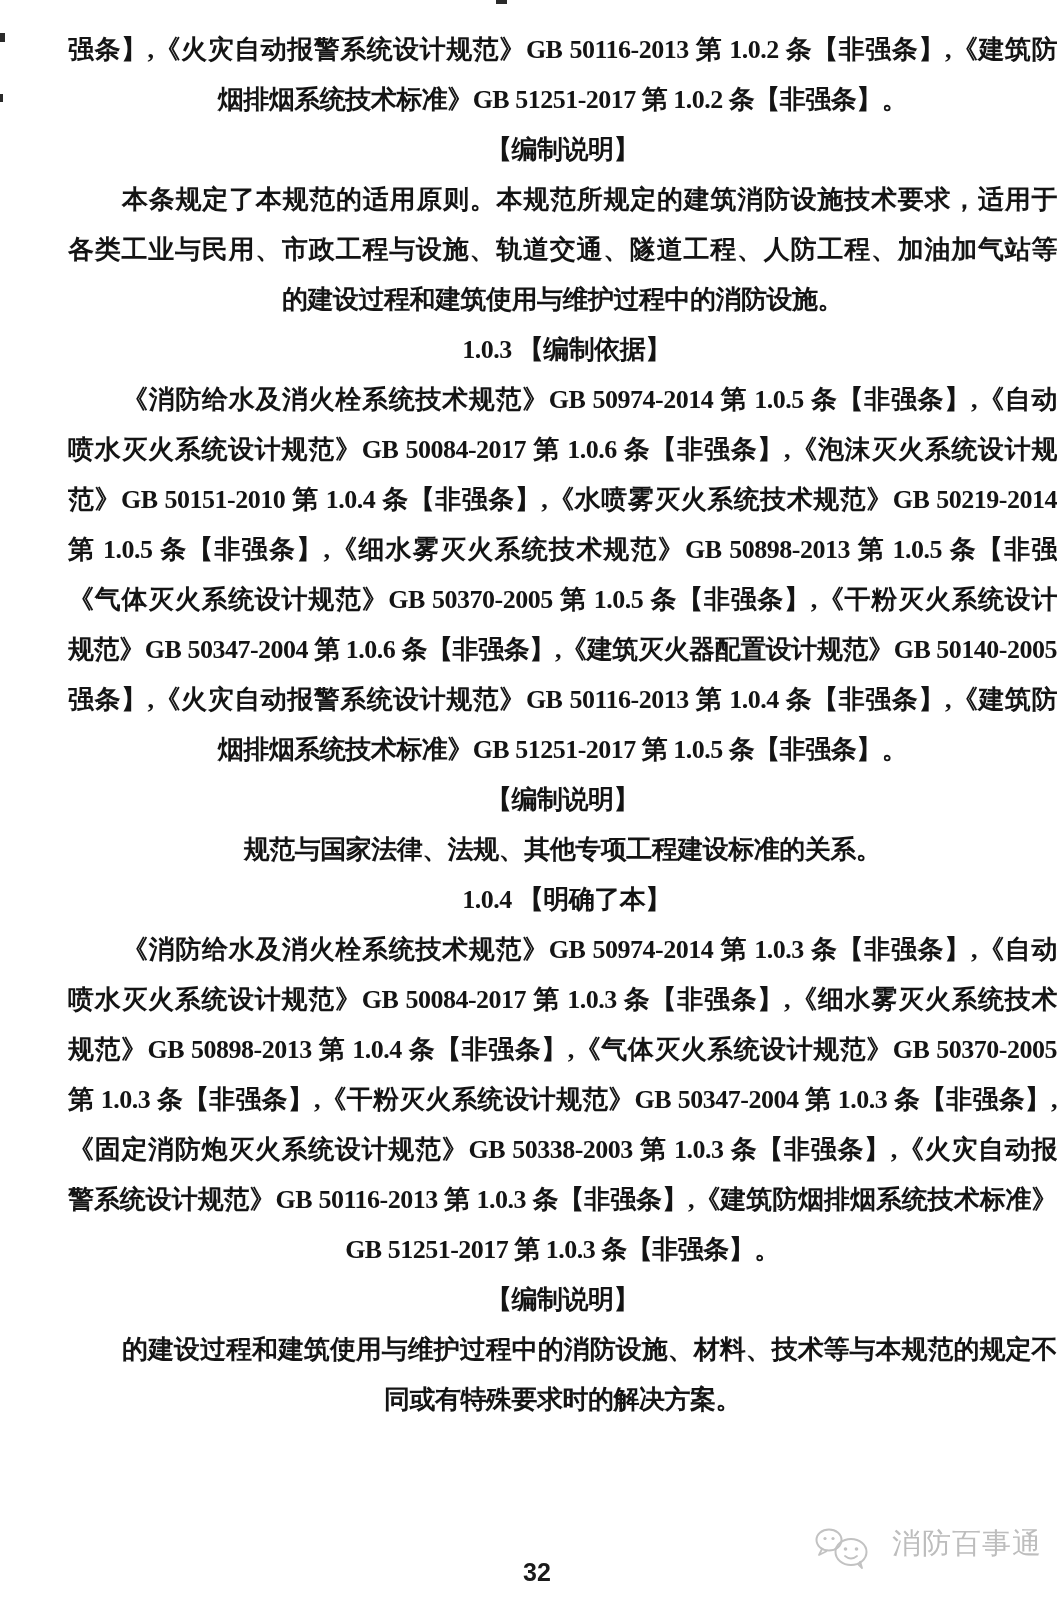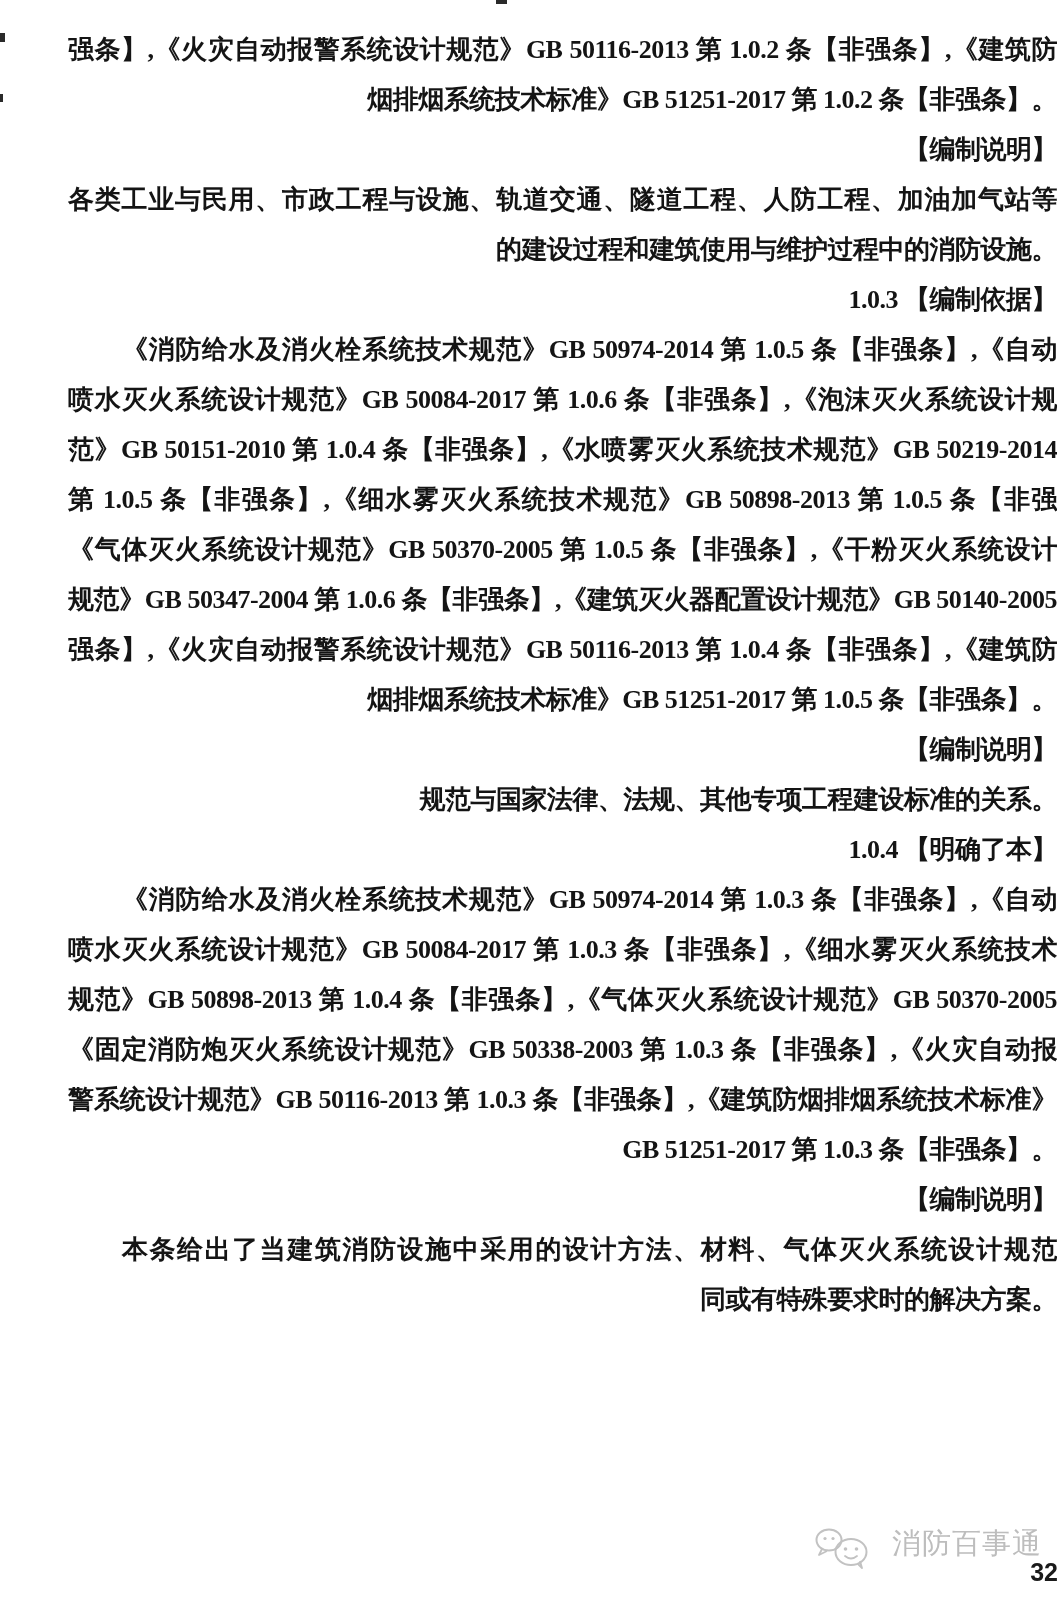--- a/index.html
+++ b/index.html
@@ -23,37 +23,37 @@
     margin-left: 37px;
   }
   .line {
     height: 50px;
     line-height: 50px;
     font-size: 26px;
     font-weight: 700;
     color: #141414;
     letter-spacing: -0.5px;
     white-space: nowrap;
-    text-align: right;
+    text-align: center;
   }
   .line.fill {
     white-space: normal;
     text-align: justify;
     text-align-last: justify;
     text-justify: inter-character;
     overflow: hidden;
   }
   .line.indent { padding-left: 54px; }
   .line.sec    { padding-left: 8px; }
   .page-number {
     position: absolute;
     left: 16px;
     right: 0;
     top: 1558px;
-    text-align: right;
+    text-align: center;
     font-family: "Liberation Sans", "DejaVu Sans", sans-serif;
     font-weight: 700;
     font-size: 25px;
     color: #1a1a1a;
   }
   .watermark {
     position: absolute;
     right: 16px;
     top: 1524px;
     display: flex;
@@ -82,42 +82,44 @@
 <div class="page">
 
   <div class="artifact a1"></div>
   <div class="artifact a2"></div>
   <div class="artifact a3"></div>
 
   <div class="content">
     <div class="line fill">强条】,《火灾自动报警系统设计规范》GB 50116-2013 第 1.0.2 条【非强条】,《建筑防</div>
     <div class="line">烟排烟系统技术标准》GB 51251-2017 第 1.0.2 条【非强条】。</div>
     <div class="line">【编制说明】</div>
+    <div class="line fill indent">本条规定了本规范的适用原则。本规范所规定的建筑消防设施技术要求，适用于</div>
     <div class="line fill">各类工业与民用、市政工程与设施、轨道交通、隧道工程、人防工程、加油加气站等</div>
     <div class="line">的建设过程和建筑使用与维护过程中的消防设施。</div>
     <div class="line sec">1.0.3 【编制依据】</div>
     <div class="line fill indent">《消防给水及消火栓系统技术规范》GB 50974-2014 第 1.0.5 条【非强条】,《自动</div>
     <div class="line fill">喷水灭火系统设计规范》GB 50084-2017 第 1.0.6 条【非强条】,《泡沫灭火系统设计规</div>
     <div class="line fill">范》GB 50151-2010 第 1.0.4 条【非强条】,《水喷雾灭火系统技术规范》GB 50219-2014</div>
     <div class="line fill">第 1.0.5 条【非强条】,《细水雾灭火系统技术规范》GB 50898-2013 第 1.0.5 条【非强条】,</div>
     <div class="line fill">《气体灭火系统设计规范》GB 50370-2005 第 1.0.5 条【非强条】,《干粉灭火系统设计</div>
     <div class="line fill">规范》GB 50347-2004 第 1.0.6 条【非强条】,《建筑灭火器配置设计规范》GB 50140-2005</div>
     <div class="line fill">强条】,《火灾自动报警系统设计规范》GB 50116-2013 第 1.0.4 条【非强条】,《建筑防</div>
     <div class="line">烟排烟系统技术标准》GB 51251-2017 第 1.0.5 条【非强条】。</div>
     <div class="line">【编制说明】</div>
     <div class="line">规范与国家法律、法规、其他专项工程建设标准的关系。</div>
     <div class="line sec">1.0.4 【明确了本】</div>
     <div class="line fill indent">《消防给水及消火栓系统技术规范》GB 50974-2014 第 1.0.3 条【非强条】,《自动</div>
     <div class="line fill">喷水灭火系统设计规范》GB 50084-2017 第 1.0.3 条【非强条】,《细水雾灭火系统技术</div>
     <div class="line fill">规范》GB 50898-2013 第 1.0.4 条【非强条】,《气体灭火系统设计规范》GB 50370-2005</div>
+    <div class="line fill">第 1.0.3 条【非强条】,《干粉灭火系统设计规范》GB 50347-2004 第 1.0.3 条【非强条】,</div>
     <div class="line fill">《固定消防炮灭火系统设计规范》GB 50338-2003 第 1.0.3 条【非强条】,《火灾自动报</div>
     <div class="line fill">警系统设计规范》GB 50116-2013 第 1.0.3 条【非强条】,《建筑防烟排烟系统技术标准》</div>
     <div class="line">GB 51251-2017 第 1.0.3 条【非强条】。</div>
     <div class="line">【编制说明】</div>
-    <div class="line fill indent">本条给出了当建筑消防设施中采用的设计方法、材料、气体灭火系统设计规范</div>
+    <div class="line fill indent">的建设过程和建筑使用与维护过程中的消防设施、材料、技术等与本规范的规定不</div>
     <div class="line">同或有特殊要求时的解决方案。</div>
   </div>
 
   <div class="watermark">
     <span>
       <svg width="58" height="46" viewBox="0 0 58 46" xmlns="http://www.w3.org/2000/svg">
         <ellipse cx="15" cy="16" rx="12.5" ry="10.5" fill="none" stroke="#c2c2c2" stroke-width="2"></ellipse>
         <circle cx="11" cy="14.5" r="1.6" fill="#c2c2c2"></circle>
         <circle cx="19" cy="14.5" r="1.6" fill="#c2c2c2"></circle>
         <path d="M8 25 L5 31 L13 27" fill="none" stroke="#c2c2c2" stroke-width="1.8" stroke-linejoin="round"></path>

